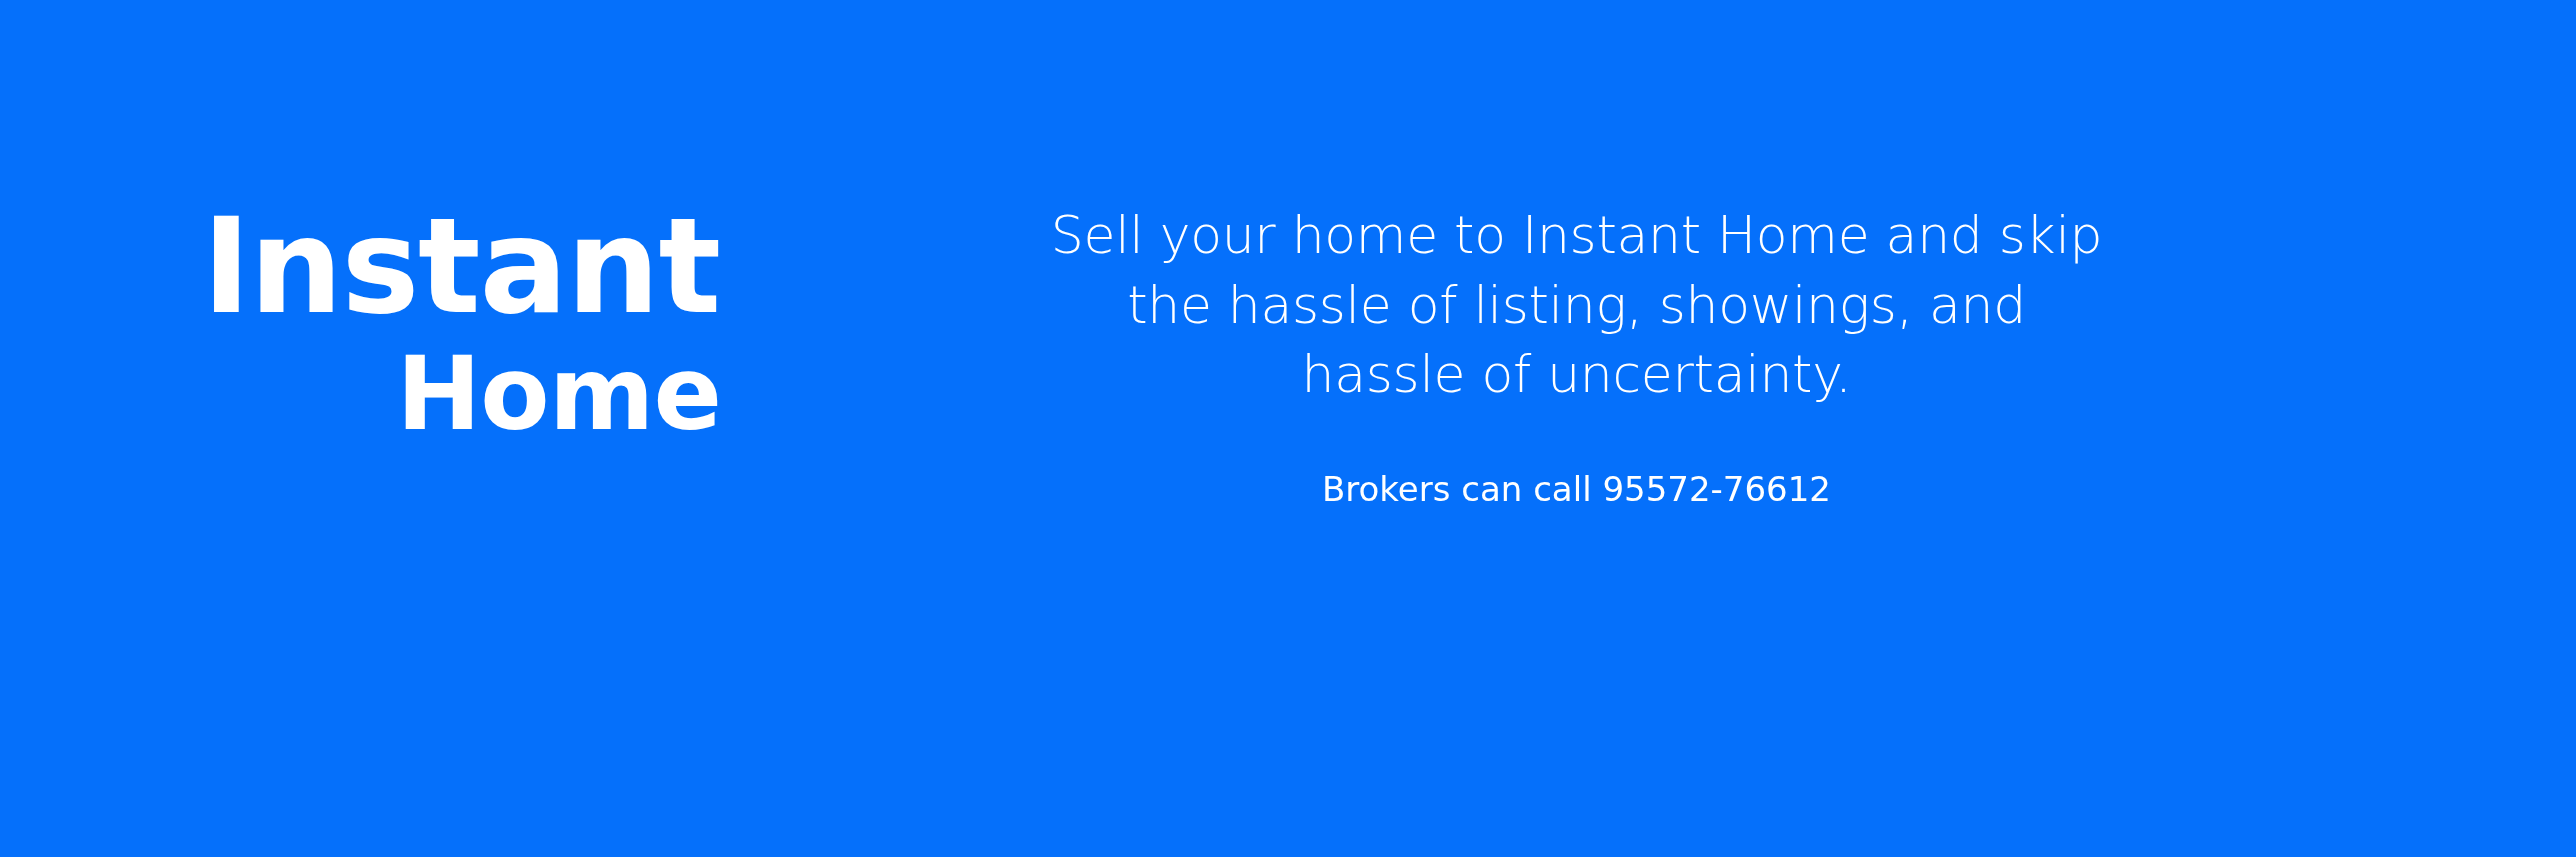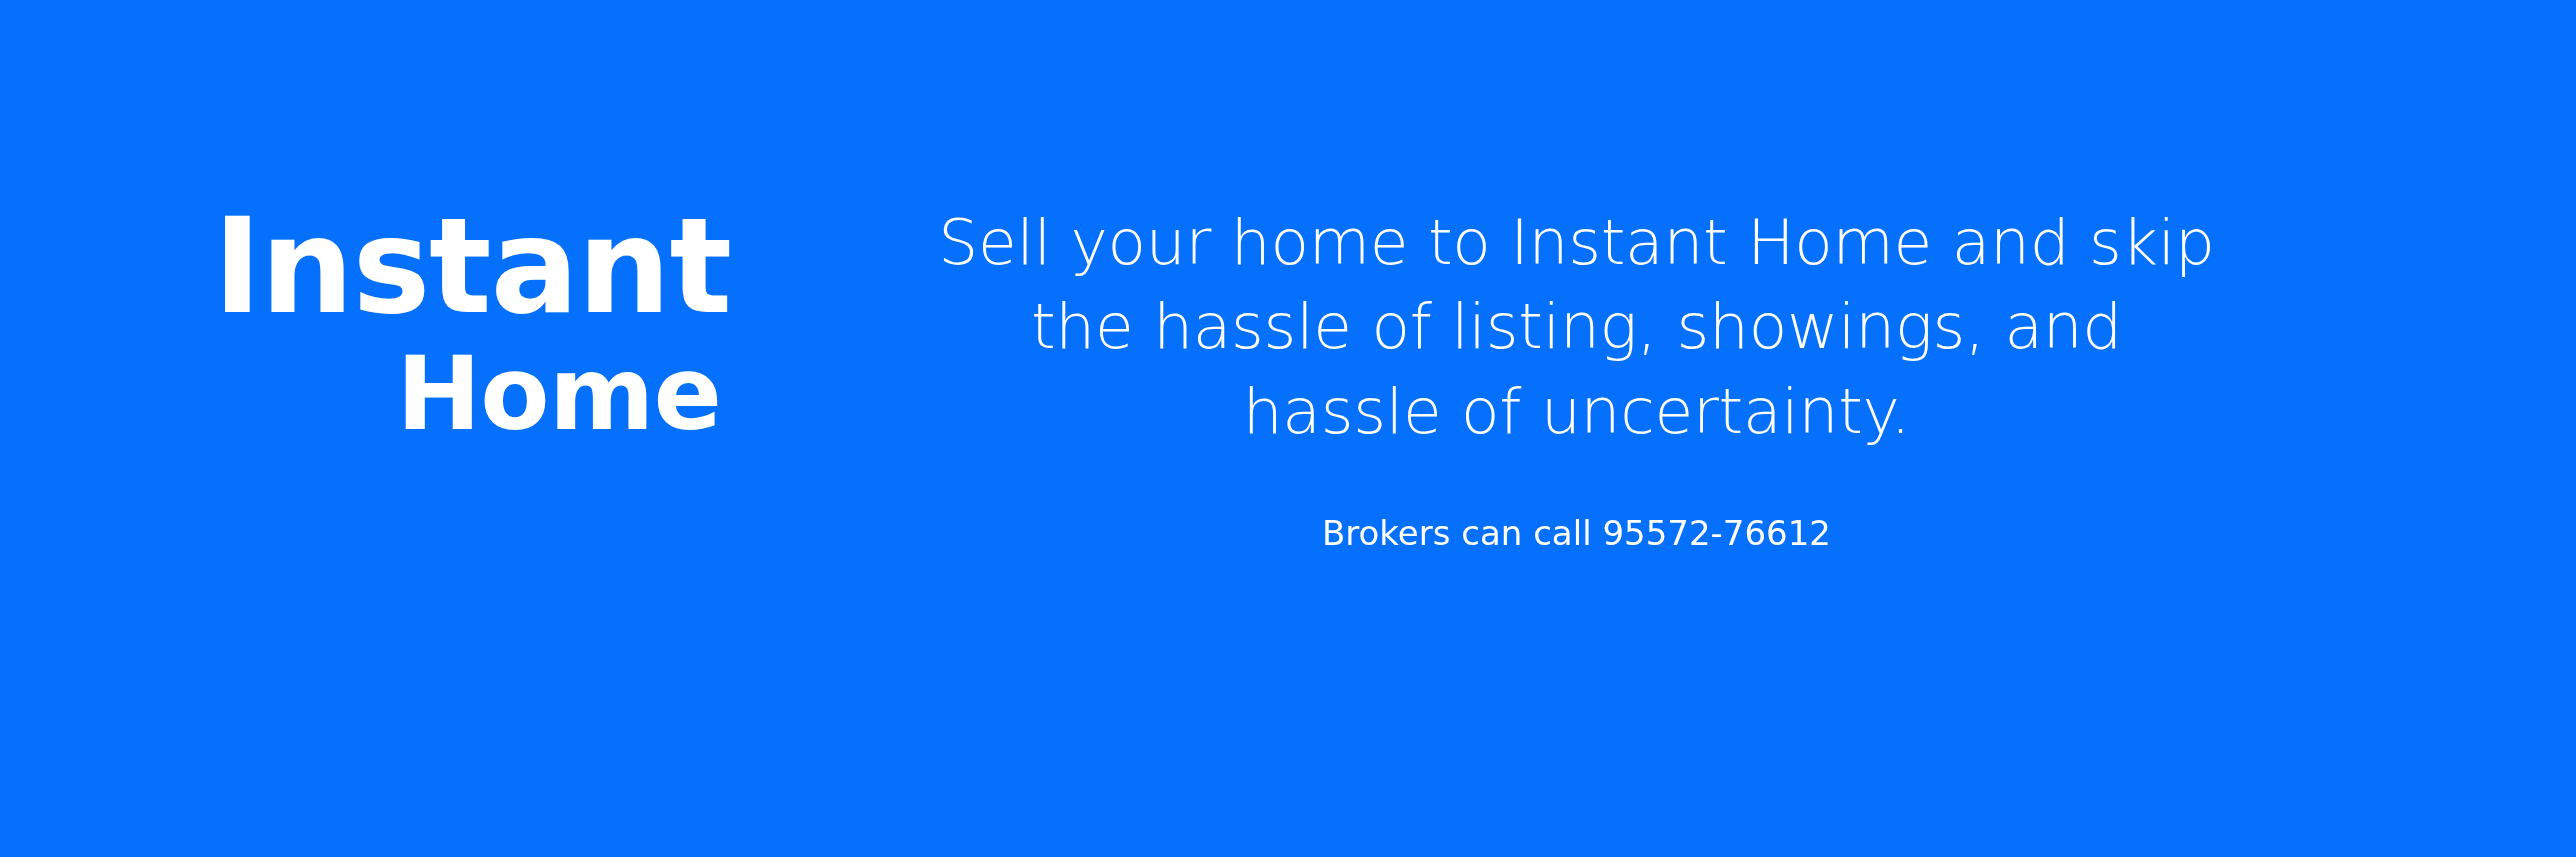--- a/index.html
+++ b/index.html
@@ -28,21 +28,21 @@
     color: #ffffff;
     line-height: 1;
   }
   .brand-line-1 {
     display: block;
     font-family: "DejaVu Sans", sans-serif;
     font-size: 131px;
     font-weight: 700;
     letter-spacing: -1.3px;
     text-align: left;
-    margin-left: 12px;
+    margin-left: 1px;
   }
   .brand-line-2 {
     display: block;
     font-family: "DejaVu Sans", sans-serif;
     font-size: 101px;
     font-weight: 700;
     letter-spacing: -0.7px;
     text-align: right;
     margin-top: 12px;
     padding-right: 2.7px;
@@ -52,21 +52,21 @@
   .copy {
     position: absolute;
     left: 778px;
     top: 201px;
     width: 1597px;
     text-align: center;
     color: #ffffff;
   }
   .headline {
     font-family: "DejaVu Sans", sans-serif;
-    font-size: 63px;
+    font-size: 52px;
     font-weight: 300;
     line-height: 1.34;
     letter-spacing: -0.3px;
     margin: 0;
     color: #ffffff;
   }
   .headline-line {
     display: block;
     white-space: nowrap;
   }

